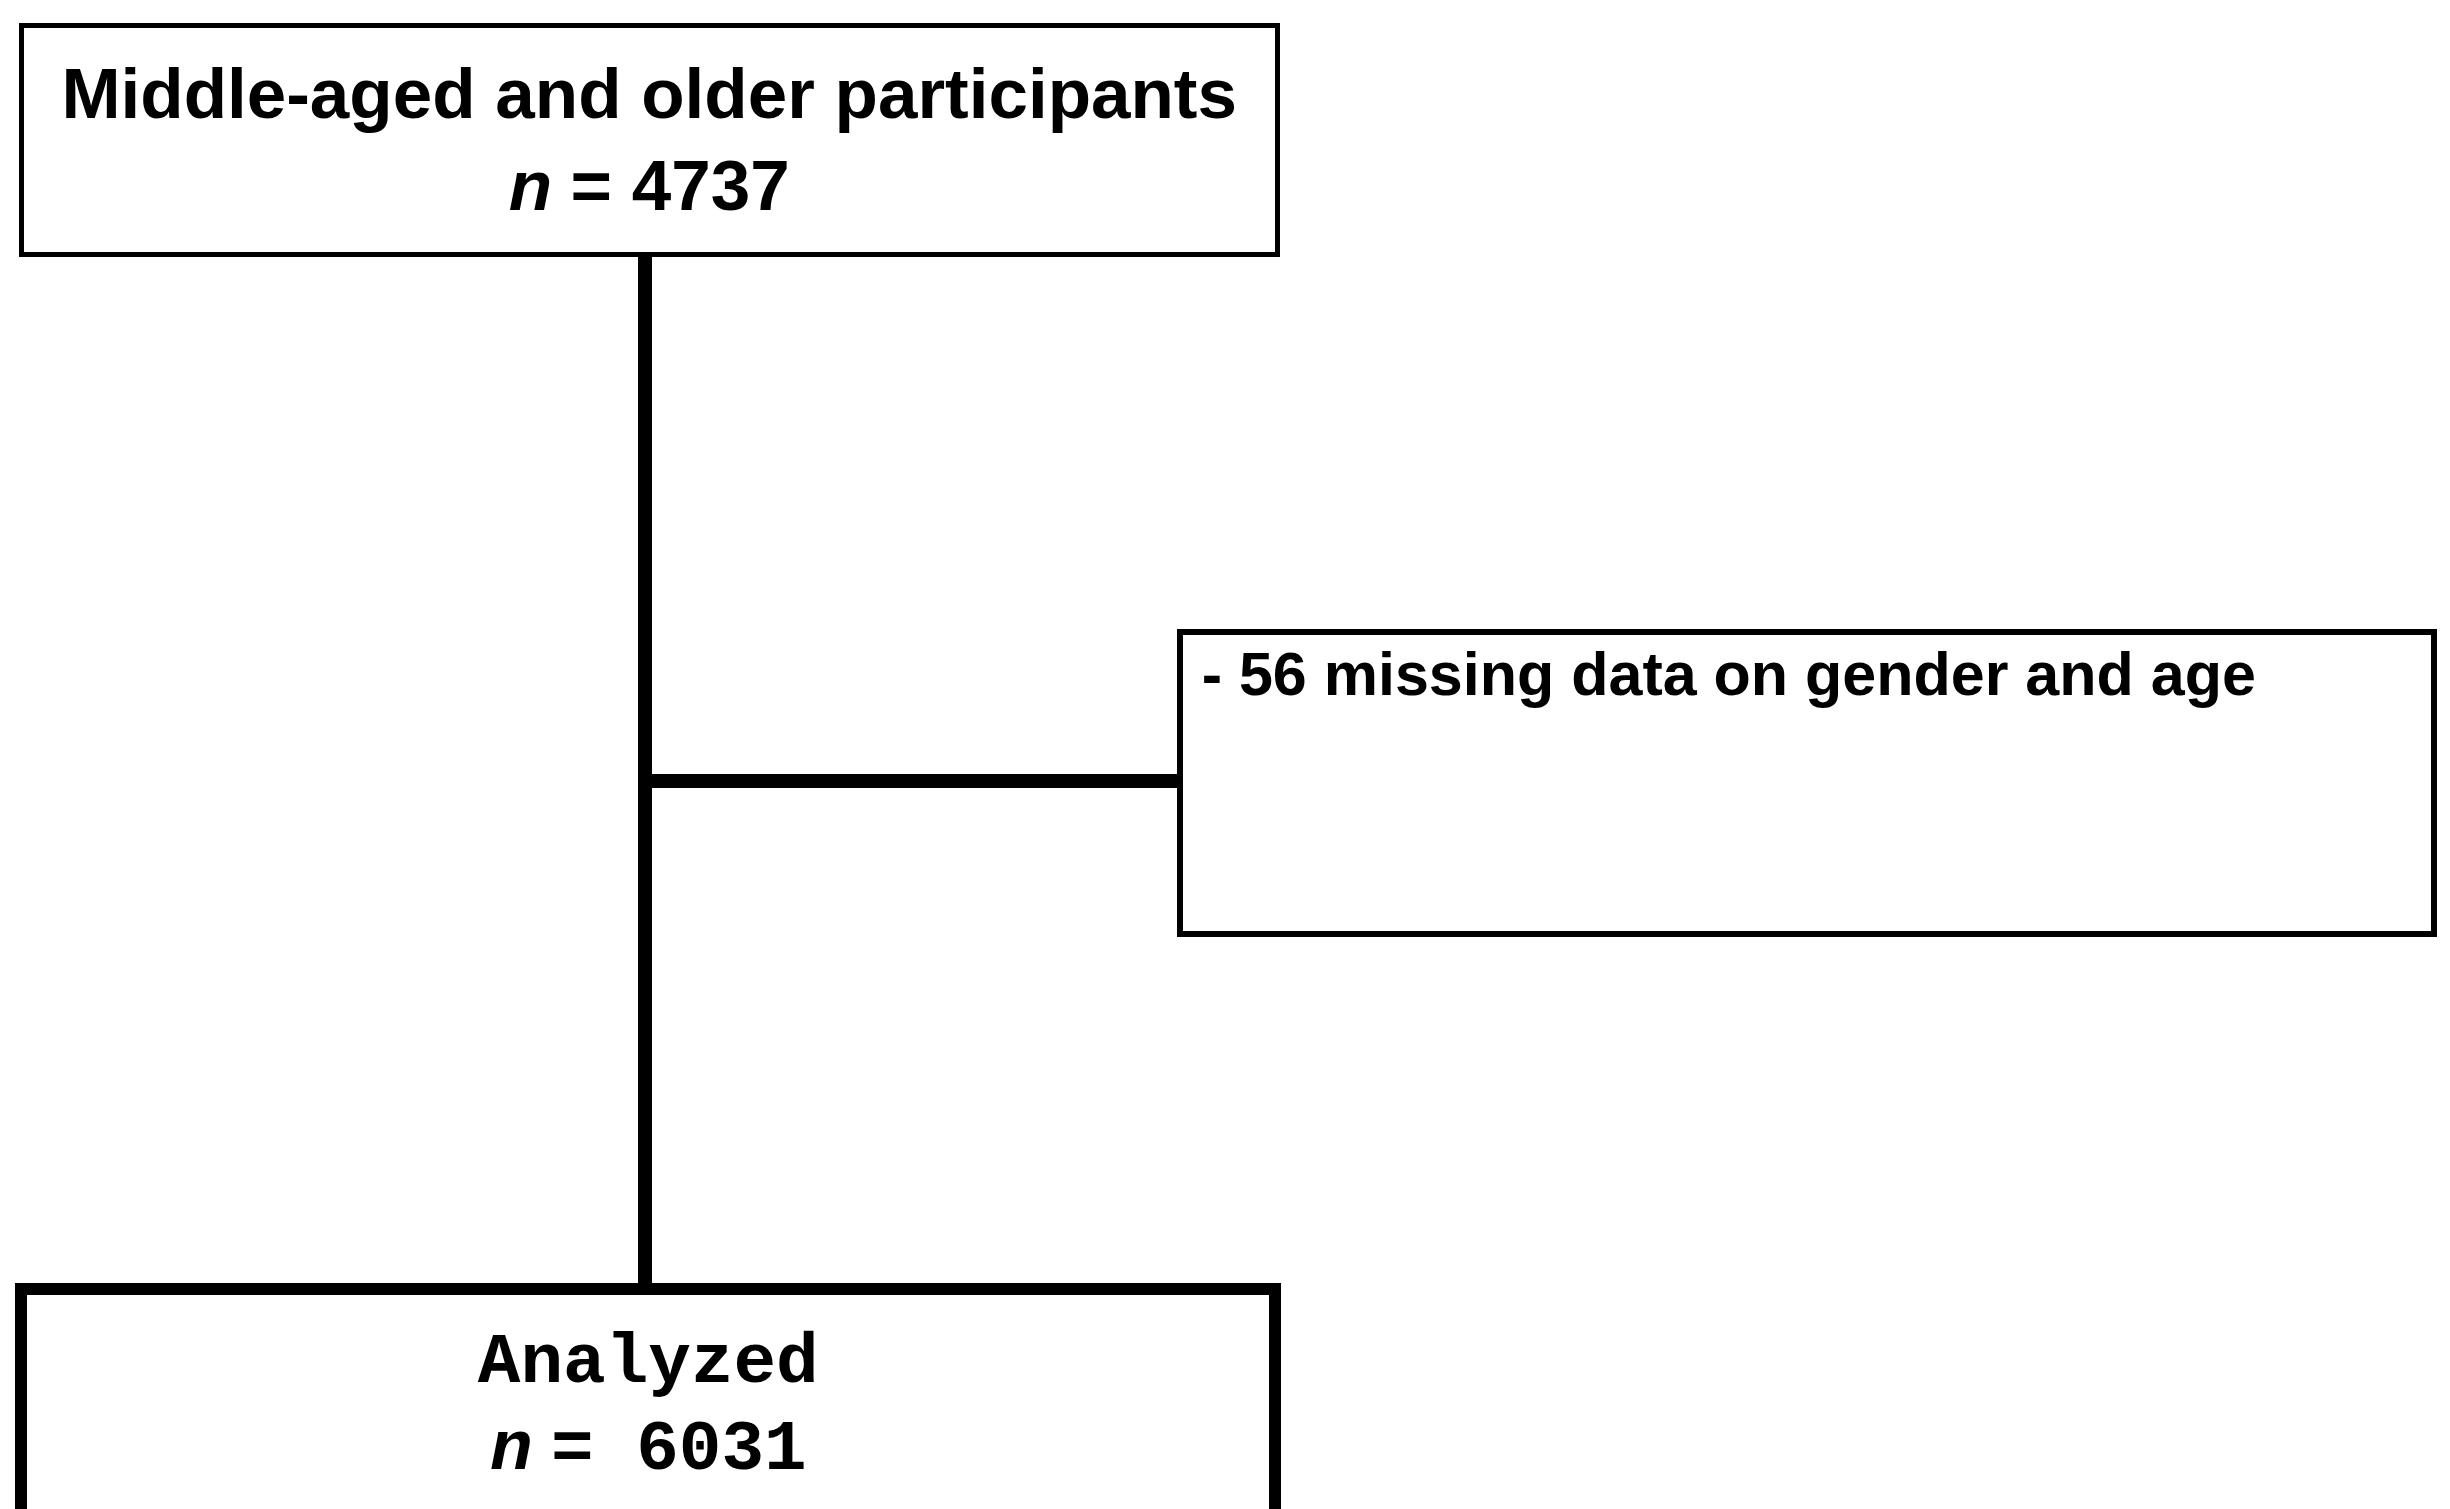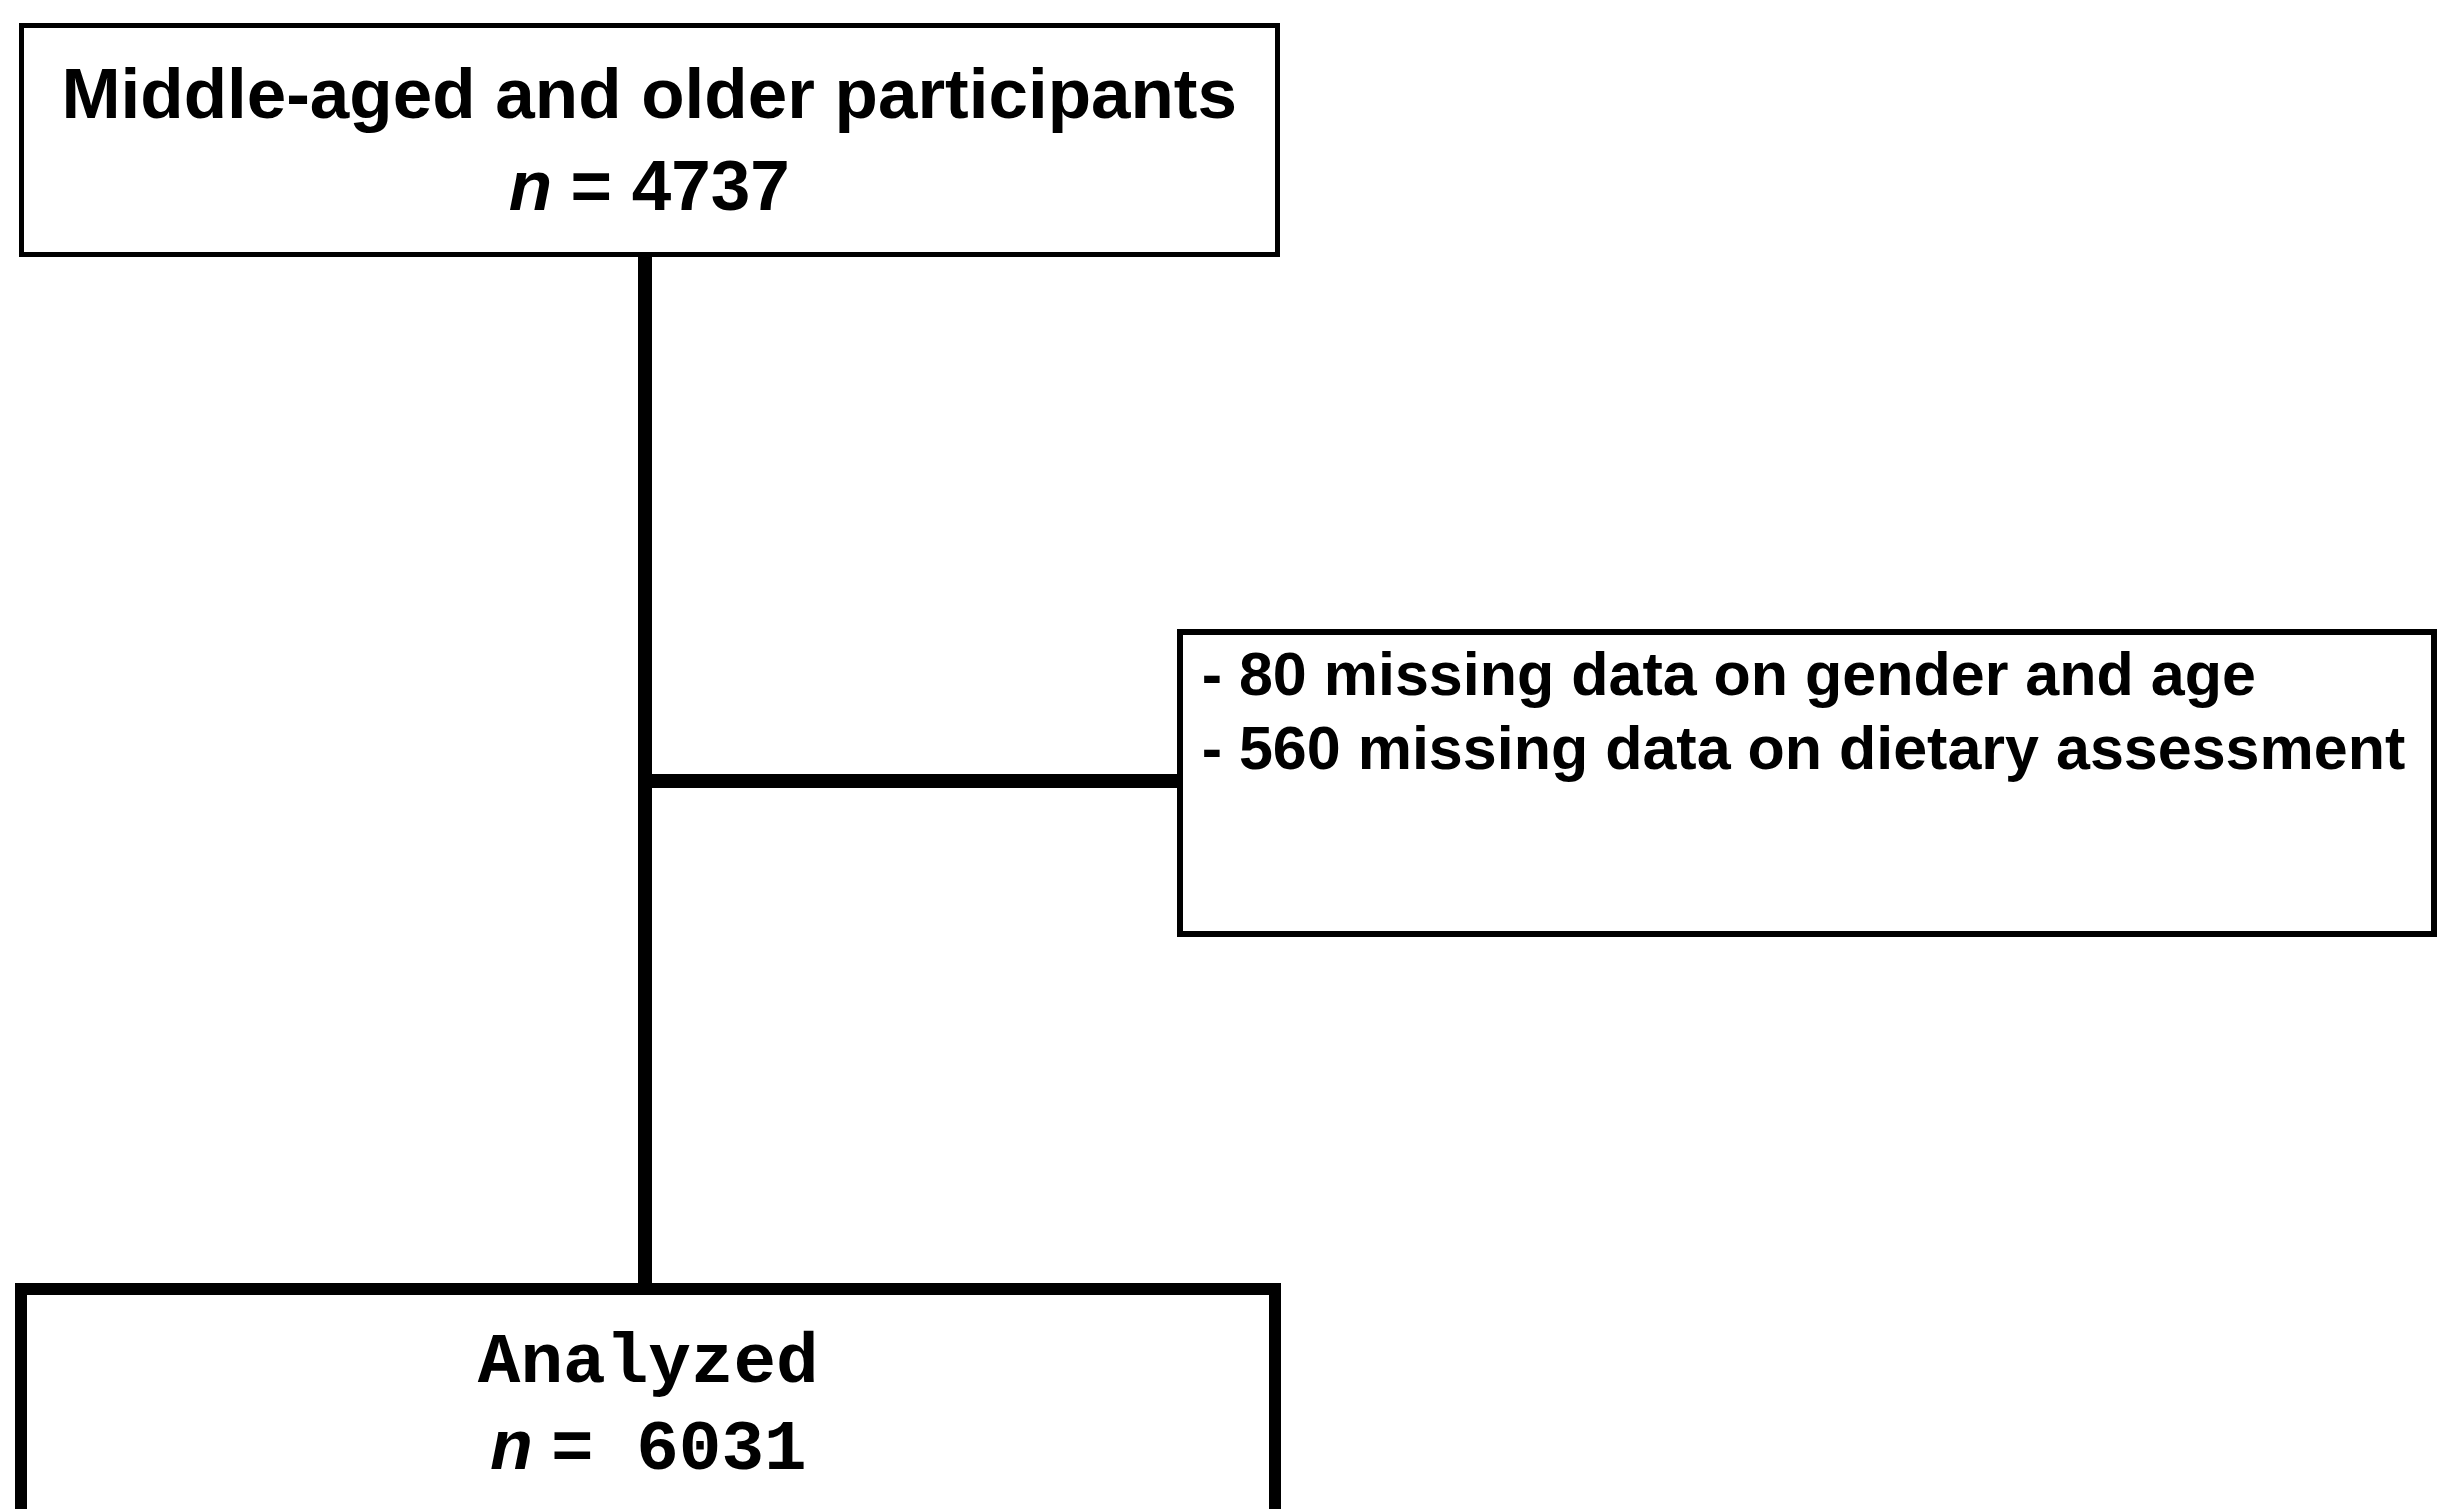--- a/index.html
+++ b/index.html
@@ -99,22 +99,21 @@
     <div>Middle-aged and older participants</div>
     <div class="nline">
       <span class="nlab">n</span><span>= 4737</span>
     </div>
   </div>
 
   <div id="connector-vertical" class="connector"></div>
   <div id="connector-horizontal" class="connector"></div>
 
   <div id="exclusion-box" class="box">
-    <p>- 80 missing data on gender and age</p>
-    <p>- 560 missing data on dietary assessment</p>
+    <p>- 56 missing data on gender and age</p>
   </div>
 
   <div id="analyzed-box" class="box center-box">
     <div>Analyzed</div>
     <div class="nline">
       <span class="nlab">n</span><span>= 6031</span>
     </div>
   </div>
 
 </div>

